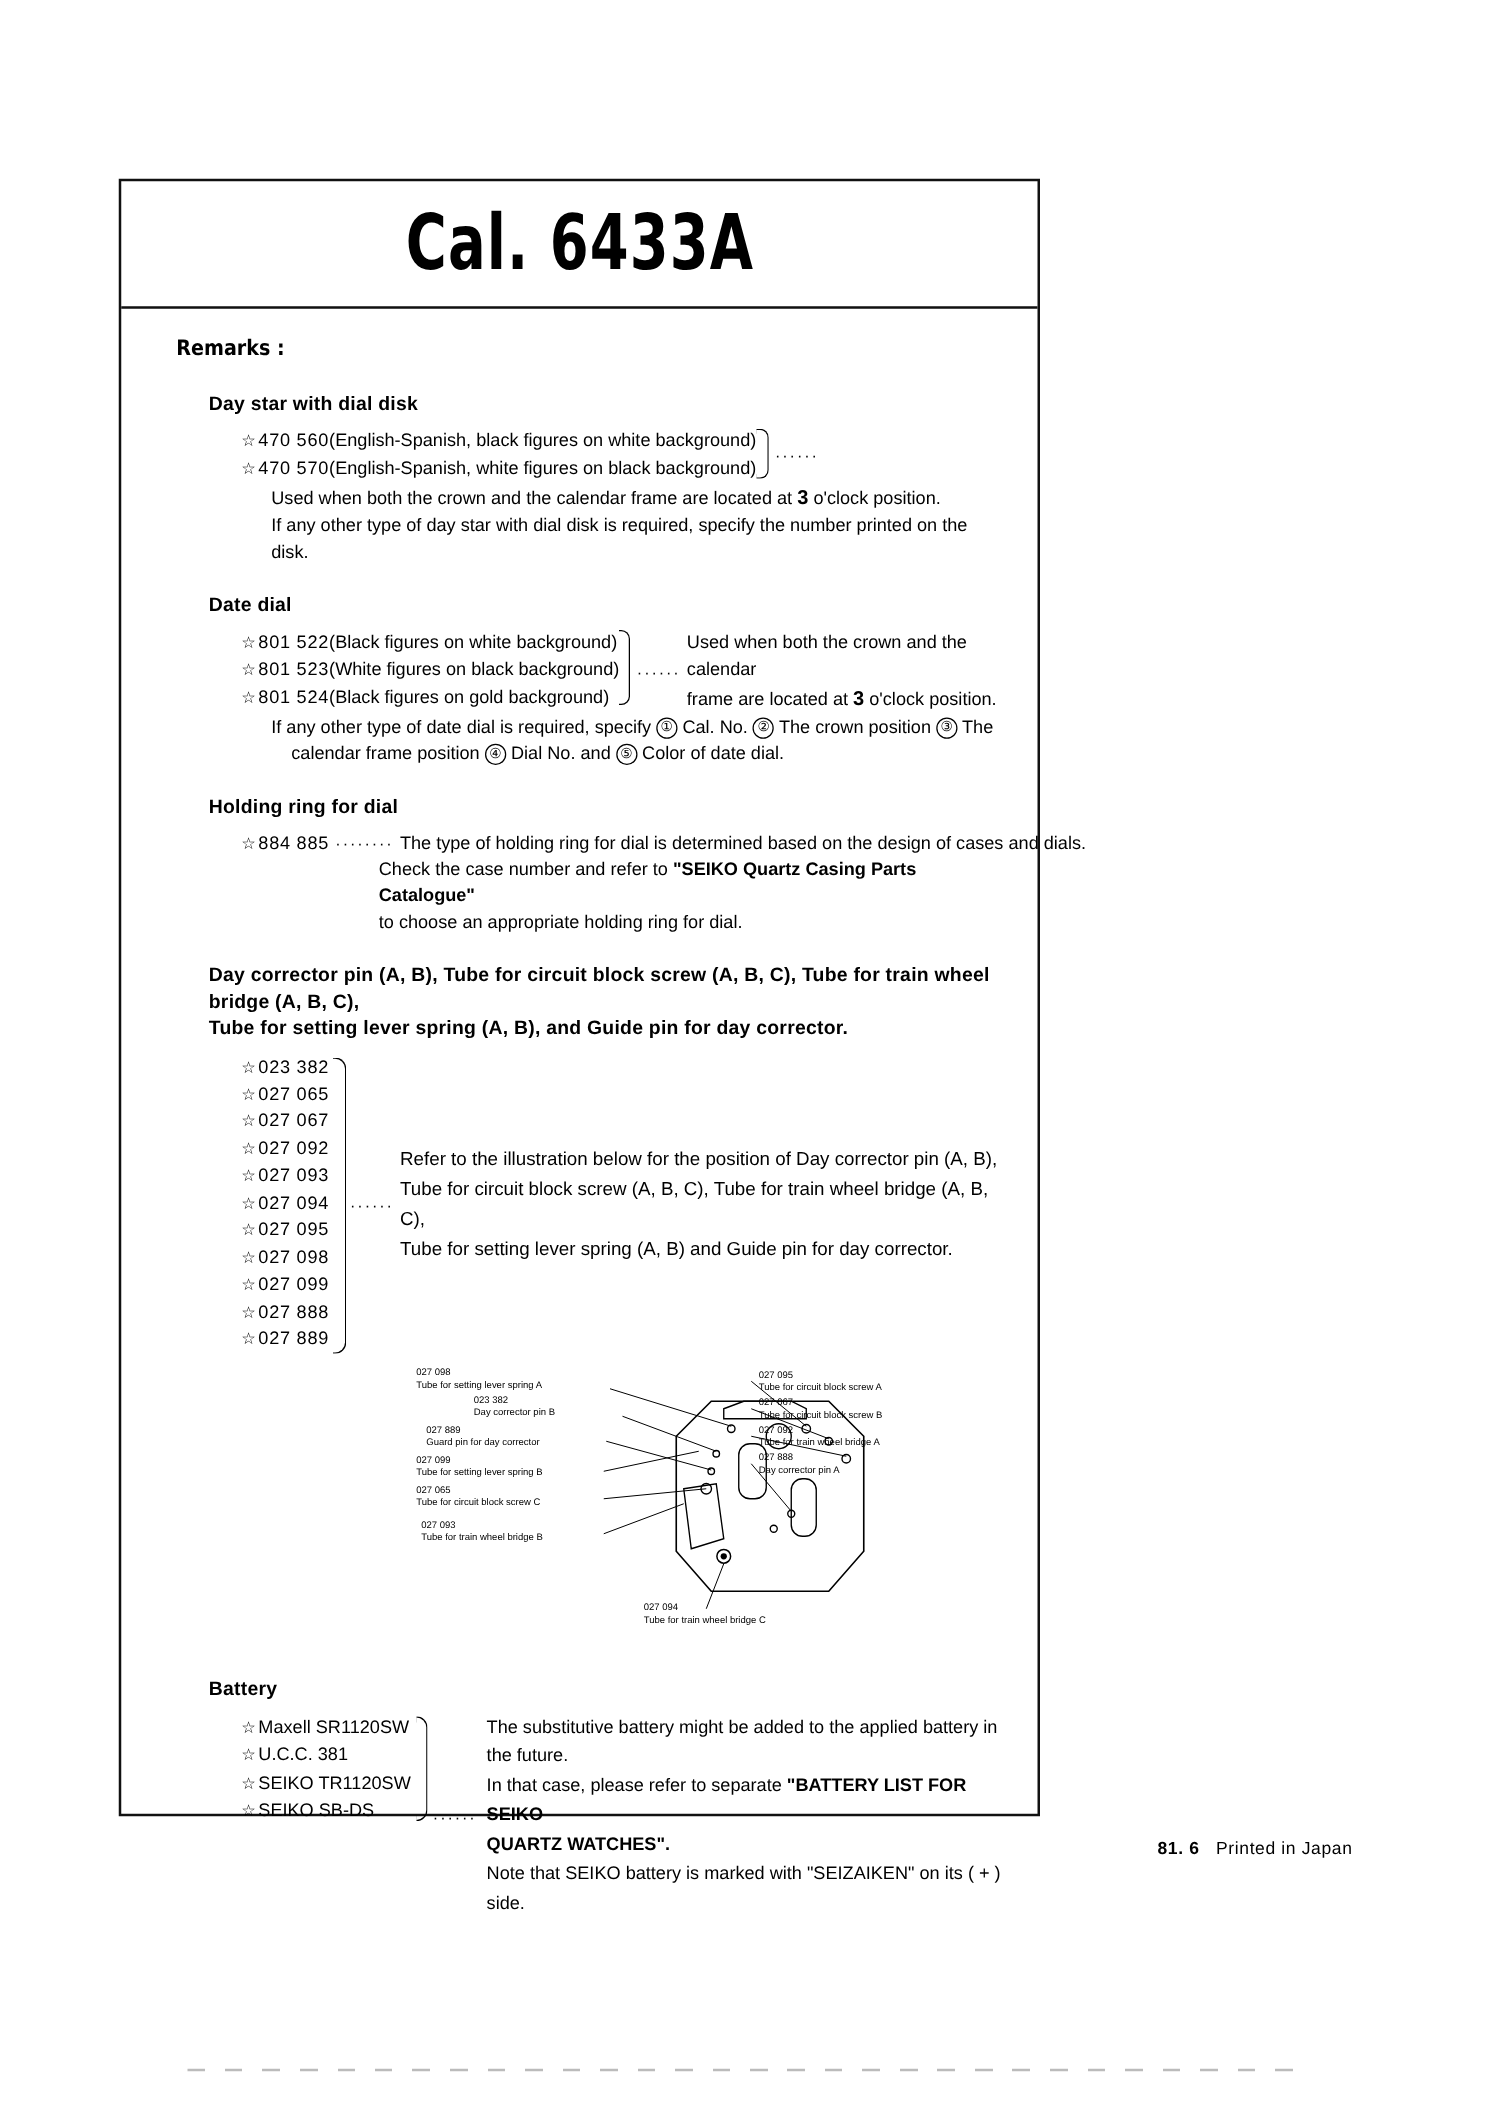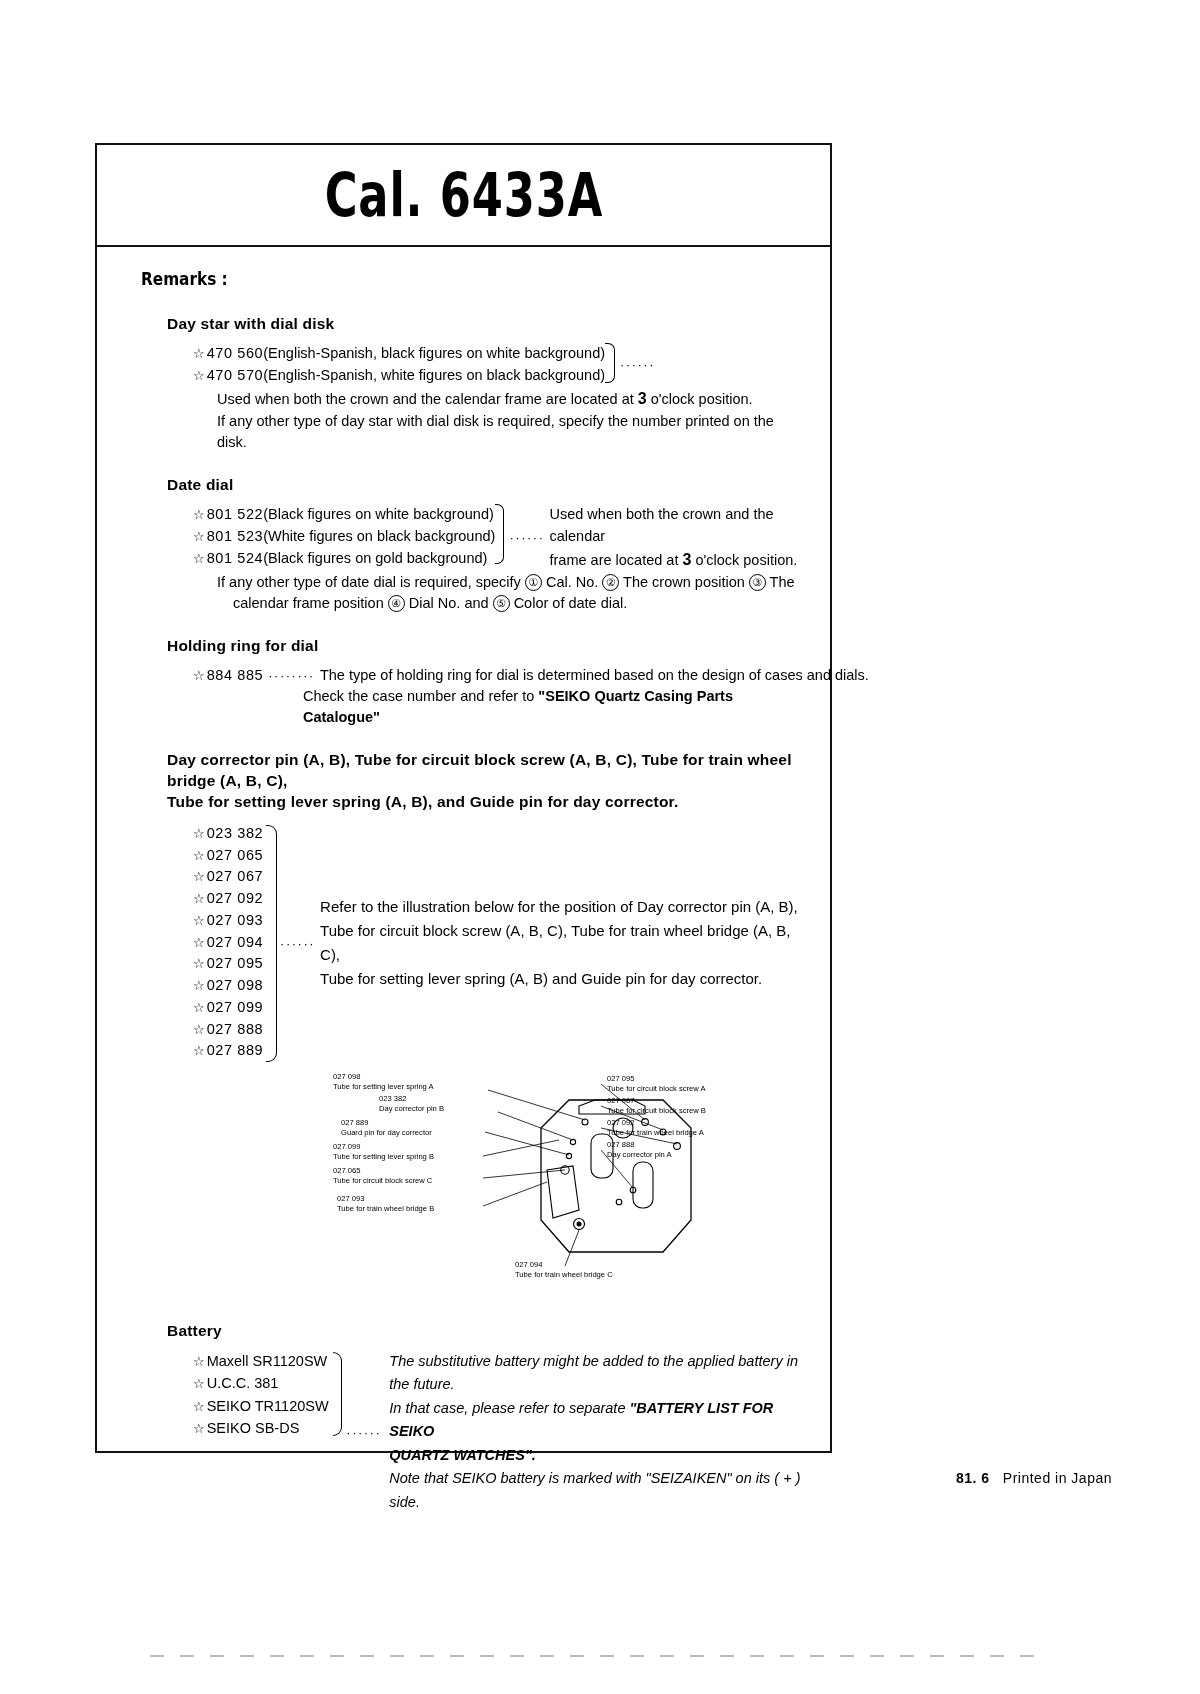--- a/index.html
+++ b/index.html
@@ -76,24 +76,24 @@
   .parts-dots{align-self:center;font-size:13px;letter-spacing:1.5px;padding:0 3px;}
   .parts-text{align-self:center;font-size:15px;line-height:1.6;margin-left:2px;}
   .diagram{position:relative;margin:6px 0 0 200px;width:560px;height:230px;}
   .dlabel{position:absolute;font-size:7.6px;line-height:1.28;white-space:nowrap;
           font-family:"Liberation Sans",sans-serif;}
   
   .batt-wrap{display:flex;align-items:flex-start;margin-left:60px;}
   .batt-list{font-size:14.5px;line-height:1.55;white-space:nowrap;}
   .batt-brace{width:10px;margin:2px 0 2px 4px;border:1px solid #000;border-left:none;border-radius:0 9px 9px 0;}
   .batt-dots{align-self:center;font-size:13px;letter-spacing:1.5px;padding:0 4px;}
-  .batt-text{align-self:center;font-size:14.5px;line-height:1.62;margin-left:4px;font-style:italic;}
+  .batt-text{align-self:center;font-size:14.5px;line-height:1.62;margin-left:4px;}
   .footer{
     position:absolute;left:0;top:1470px;width:1200px;
-    text-align:right;padding-right:88px;box-sizing:border-box;
+    text-align:right;padding-right:118px;box-sizing:border-box;
     font-size:14px;font-weight:bold;letter-spacing:.5px;
   }
   .footer span{font-weight:normal;}
   .scanline{position:absolute;left:150px;top:1655px;width:900px;height:2px;
     background:repeating-linear-gradient(90deg,#bbb 0 14px,transparent 14px 30px);}
 </style>
 </head>
 <body>
 
 <div class="page">
@@ -159,20 +159,21 @@
 
     <div class="section">
       <div class="sec-head">Holding ring for dial</div>
       <div class="rows">
         <div class="prow">
           <span class="star">☆</span><span class="pn">884 885</span><span class="dots">········</span><span>The type of holding ring for dial is determined based on the design of cases and dials.</span>
         </div>
         <div style="margin-left:110px;">
           <span>Check the case number and refer to </span><b class="strong">"SEIKO Quartz Casing Parts Catalogue"</b>
         </div>
+        <div style="margin-left:110px;">to choose an appropriate holding ring for dial.</div>
       </div>
     </div>
 
     <div class="section">
       <div class="sec-head wide" style="margin-left:34px;">
         <div>Day corrector pin (A, B), Tube for circuit block screw (A, B, C), Tube for train wheel bridge (A, B, C),</div>
         <div>Tube for setting lever spring (A, B), and Guide pin for day corrector.</div>
       </div>
 
       <div class="parts-wrap">

